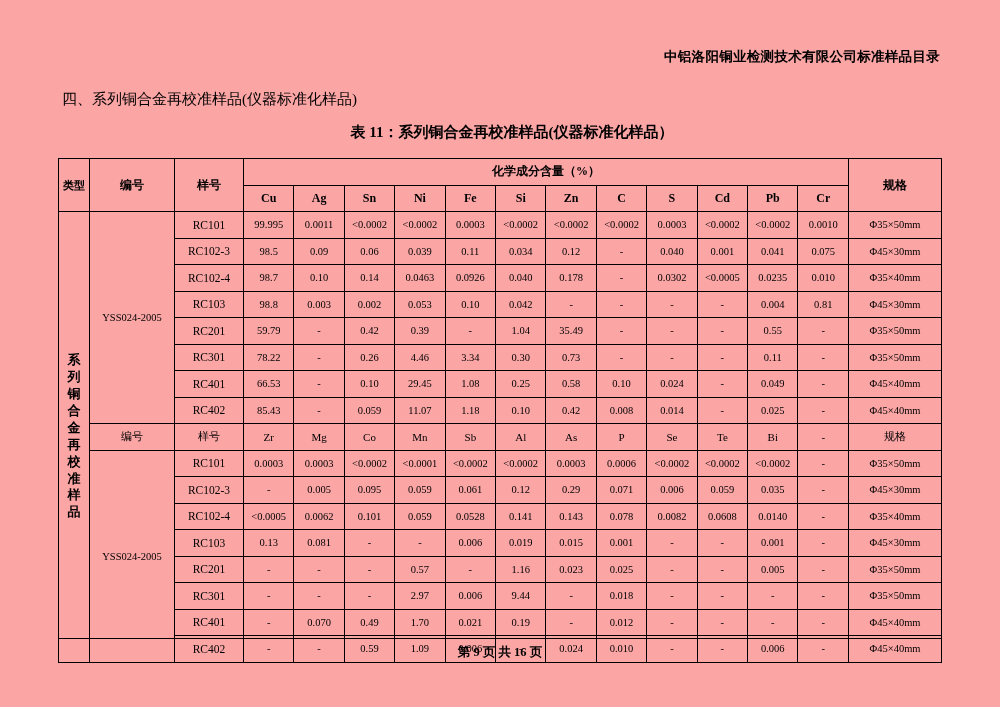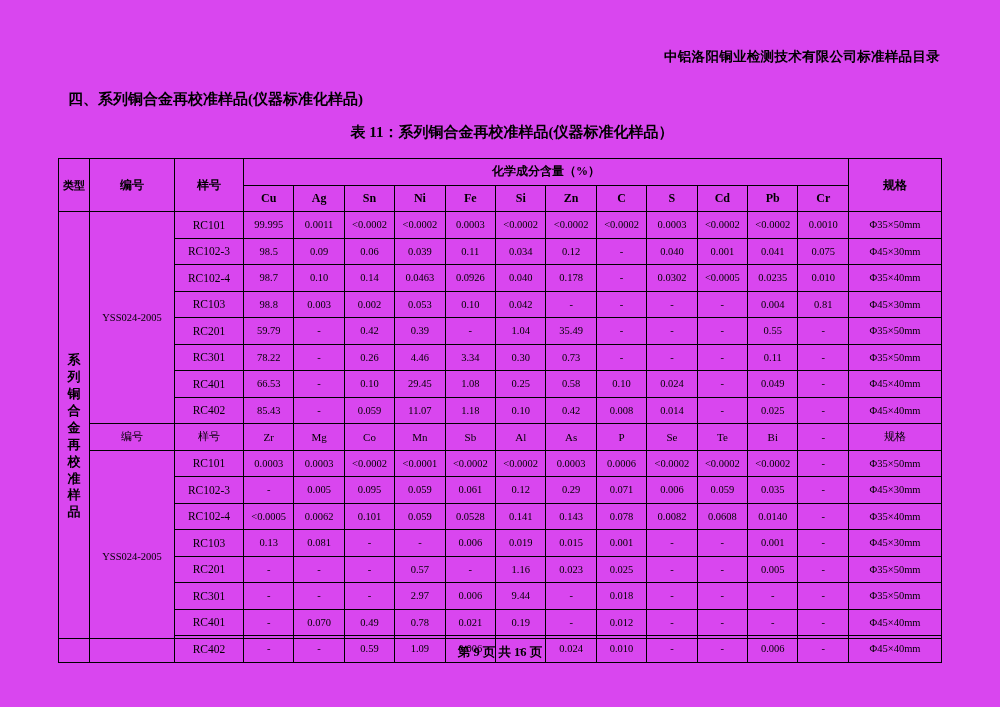--- a/index.html
+++ b/index.html
@@ -7,41 +7,41 @@
     padding: 0;
     background: #e8e8e8;
   }
   body {
     font-family: "Liberation Serif", "DejaVu Serif", serif;
   }
   .page {
     position: relative;
     width: 1000px;
     height: 707px;
-    background: #d946ef;
+    background: #fca5a5;
     margin: 0 auto;
     overflow: hidden;
     box-sizing: border-box;
   }
   .header-right {
     position: absolute;
     top: 48px;
     right: 60px;
     font-size: 13.5px;
     font-weight: bold;
     color: #000;
     letter-spacing: 0.3px;
     white-space: nowrap;
   }
   .section-title {
     position: absolute;
     top: 90px;
-    left: 68px;
+    left: 62px;
     font-size: 15px;
-    font-weight: bold;
+    font-weight: normal;
     color: #000;
   }
   .table-title {
     position: absolute;
     top: 123px;
     left: 12px;
     width: 1000px;
     text-align: center;
     font-size: 15px;
     font-weight: bold;
@@ -402,21 +402,21 @@
             <td class="col-elem">-</td>
             <td class="col-elem">-</td>
             <td class="col-elem">-</td>
             <td class="col-spec">Φ35×50mm</td>
           </tr>
           <tr>
             <td class="col-yanghao sample-id">RC401</td>
             <td class="col-elem">-</td>
             <td class="col-elem">0.070</td>
             <td class="col-elem">0.49</td>
-            <td class="col-elem">0.78</td>
+            <td class="col-elem">1.70</td>
             <td class="col-elem">0.021</td>
             <td class="col-elem">0.19</td>
             <td class="col-elem">-</td>
             <td class="col-elem">0.012</td>
             <td class="col-elem">-</td>
             <td class="col-elem">-</td>
             <td class="col-elem">-</td>
             <td class="col-elem">-</td>
             <td class="col-spec">Φ45×40mm</td>
           </tr>

